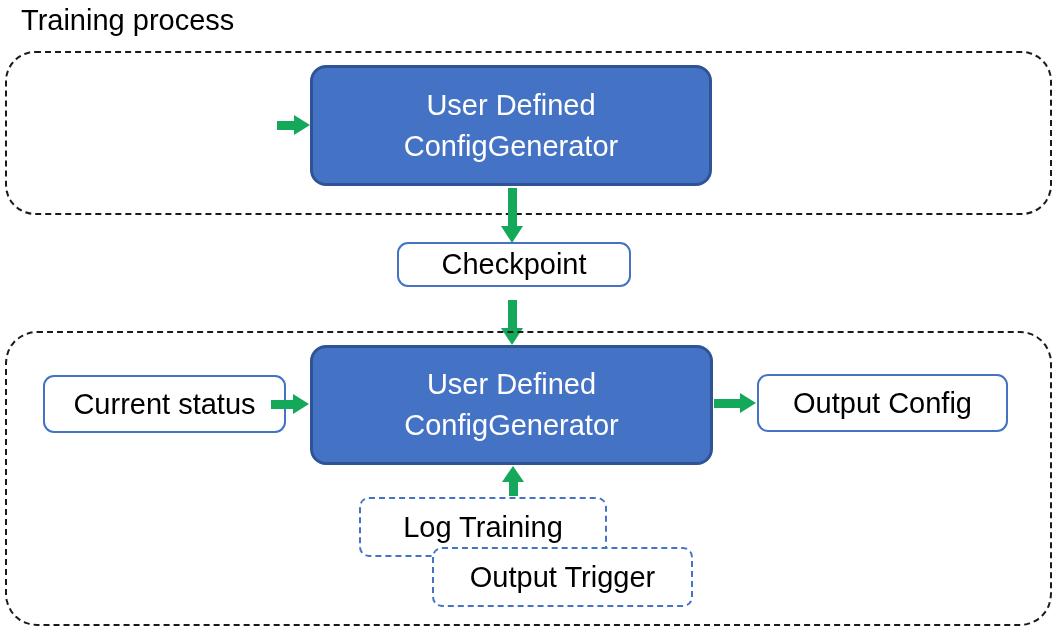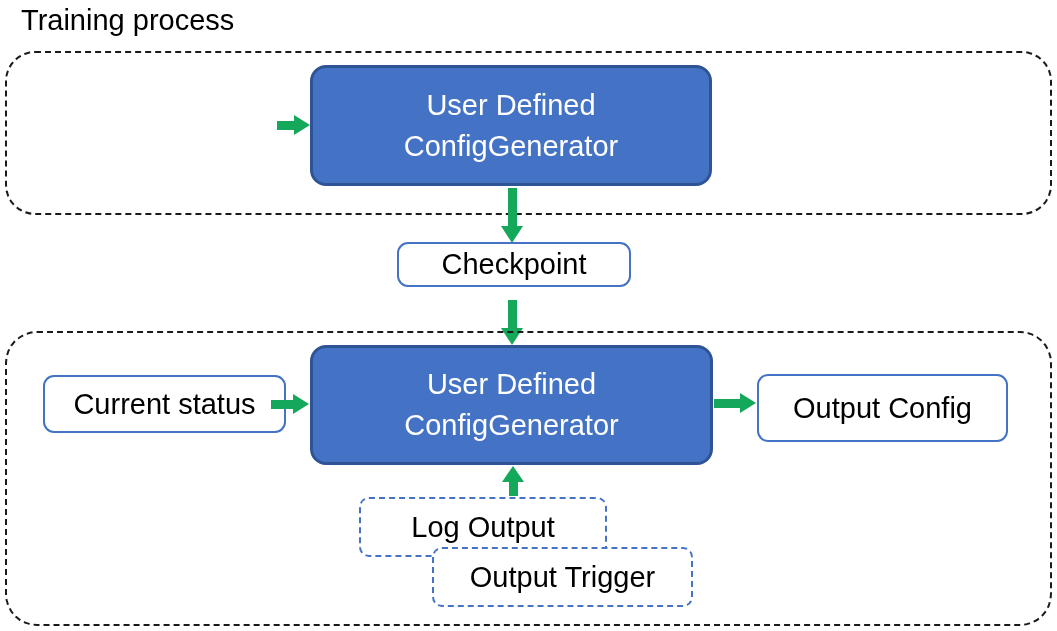--- a/index.html
+++ b/index.html
@@ -88,21 +88,21 @@
   #training-generator{left:310px;top:65px;width:402px;height:121px;}
   #arrow-generator-to-checkpoint{left:501px;top:188px;width:22px;height:55px;}
   #checkpoint-box{left:397px;top:242px;width:234px;height:45px;}
   #arrow-checkpoint-to-generator{left:501px;top:300px;width:22px;height:45px;}
   #inference-label{left:18px;top:291px;}
   #inference-container{left:5px;top:331px;width:1043px;height:291px;border-radius:32px;}
   #current-status-box{left:27px;top:375px;width:243px;height:58px;margin-left:16px;}
   #arrow-current-status{left:271px;top:394px;width:38px;height:20px;}
   #inference-generator{left:310px;top:345px;width:403px;height:120px;}
   #arrow-to-output{left:714px;top:393px;width:42px;height:20px;}
-  #output-config-box{left:757px;top:374px;width:251px;height:68px;justify-content:center;}
+  #output-config-box{left:757px;top:374px;width:251px;height:58px;justify-content:center;}
   #arrow-trigger-up{left:502px;top:466px;width:22px;height:30px;}
   #log-trigger-box{left:359px;top:497px;width:248px;height:60px;z-index:1;}
   #clock-trigger-box{left:432px;top:547px;width:261px;height:60px;z-index:2;}
 </style>
 </head>
 <body>
 
 <div id="canvas">
 
   <div class="section-label" id="training-label">Training process</div>
@@ -159,20 +159,20 @@
   <div class="white-box" id="output-config-box">
     <span>Output Config</span>
   </div>
 
   <div class="arrow-up" id="arrow-trigger-up">
     <span class="head"></span>
     <span class="shaft"></span>
   </div>
 
   <div class="trigger-box" id="log-trigger-box">
-    <span>Log Output</span>
+    <span>Log Training</span>
   </div>
 
   <div class="trigger-box" id="clock-trigger-box">
     <span>Output Trigger</span>
   </div>
 
 </div>
 
 </body></html>

